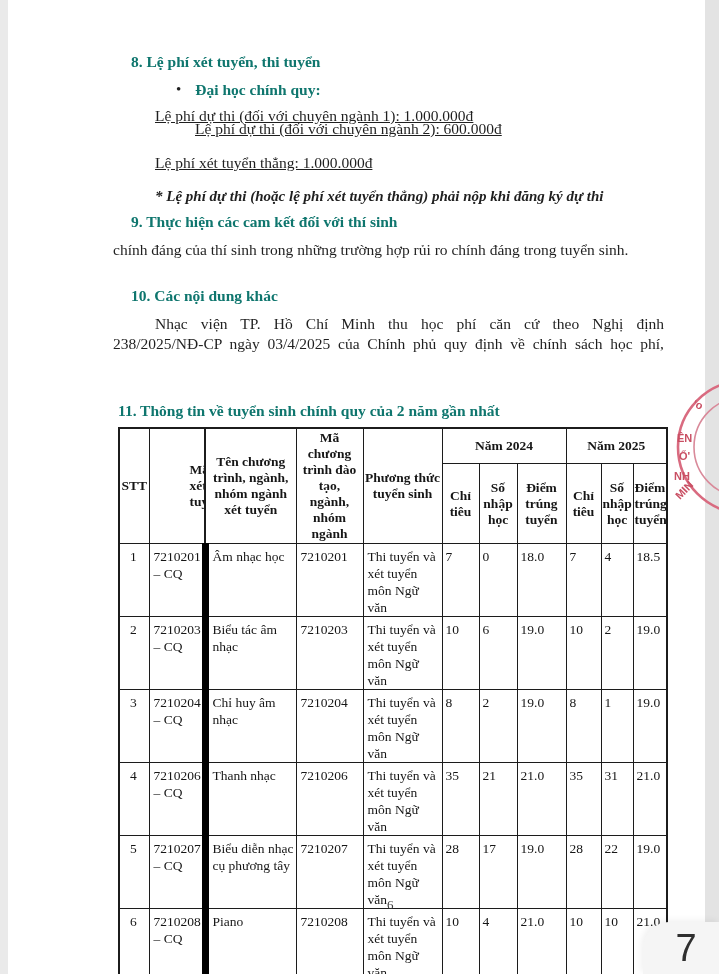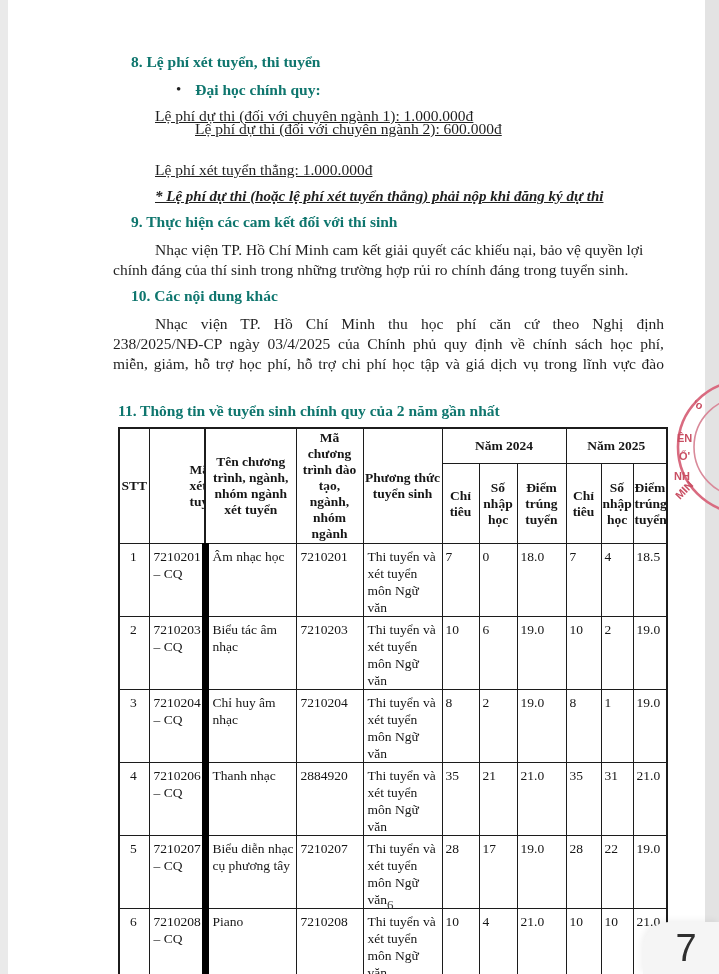--- a/index.html
+++ b/index.html
@@ -8,21 +8,21 @@
     background:#ffffff;color:#1f1f1f;
     font-family:"Liberation Serif","DejaVu Serif",serif;
   }
   .edge-strip{position:absolute;top:0;height:974px;background:#e7e7e7;}
   .edge-left{left:0;width:8px;background:#eaeaea;}
   .edge-right{right:0;width:14px;background:#e3e3e3;}
 
   .abs{position:absolute;}
   .h{font-weight:bold;font-size:15.5px;color:#0f766e;white-space:nowrap;}
   .body-line{font-size:15.5px;white-space:nowrap;text-decoration:underline;}
-  .note{font-weight:bold;font-style:italic;font-size:15px;white-space:nowrap;text-decoration:underline;}
+  .note{font-weight:bold;font-style:italic;font-size:15px;white-space:nowrap;}
   .para{width:551px;font-size:15.5px;line-height:20px;}
   .para .line{white-space:nowrap;}
   .para .just{white-space:normal;text-align:justify;text-align-last:justify;}
   .bullet-dot{display:inline-block;font-size:15px;margin-right:14px;vertical-align:1px;}
 
   table.adm{
     border-collapse:collapse;table-layout:fixed;width:548px;
     font-size:13.5px;color:#161616;
   }
   table.adm th,table.adm td{border:1px solid #1c1c1c;overflow:hidden;}
@@ -71,34 +71,32 @@
 
 <div class="edge-strip edge-left"></div>
 <div class="edge-strip edge-right"></div>
 
 <div class="abs h" style="left:131px;top:53px;">8. Lệ phí xét tuyển, thi tuyển</div>
 <div class="abs" style="left:176px;top:81px;">
   <span class="bullet-dot">•</span><span class="h">Đại học chính quy:</span>
 </div>
 <div class="abs body-line" style="left:155px;top:107px;">Lệ phí dự thi (đối với chuyên ngành 1): 1.000.000đ</div>
 <div class="abs body-line" style="left:155px;top:120px;margin-left:40px;">Lệ phí dự thi (đối với chuyên ngành 2): 600.000đ</div>
-<div class="abs body-line" style="left:155px;top:161px;text-align:right;">Lệ phí xét tuyển thẳng: 1.000.000đ</div>
+<div class="abs body-line" style="left:155px;top:154px;text-align:right;">Lệ phí xét tuyển thẳng: 1.000.000đ</div>
 <div class="abs note" style="left:155px;top:188px;">* Lệ phí dự thi (hoặc lệ phí xét tuyển thẳng) phải nộp khi đăng ký dự thi</div>
 
 <div class="abs h" style="left:131px;top:213px;">9. Thực hiện các cam kết đối với thí sinh</div>
 <div class="abs para" style="left:113px;top:240px;">
-  <div class="line" style="padding-left:42px;">Nhạc viện TP. Hồ Chí Minh cam kết giải quyết các khiếu nại, bảo vệ quyền lợi</div>
   <div class="line">chính đáng của thí sinh trong những trường hợp rủi ro chính đáng trong tuyển sinh.</div>
 </div>
 
 <div class="abs h" style="left:131px;top:287px;">10. Các nội dung khác</div>
 <div class="abs para" style="left:113px;top:314px;">
   <div class="just" style="padding-left:42px;">Nhạc viện TP. Hồ Chí Minh thu học phí căn cứ theo Nghị định</div>
   <div class="just">238/2025/NĐ-CP ngày 03/4/2025 của Chính phủ quy định về chính sách học phí,</div>
-  <div class="just">miễn, giảm, hỗ trợ học phí, hỗ trợ chi phí học tập và giá dịch vụ trong lĩnh vực đào</div>
 </div>
 
 <div class="abs h" style="left:118px;top:402px;">11. Thông tin về tuyển sinh chính quy của 2 năm gần nhất</div>
 
 <div class="abs" style="left:118px;top:427px;">
   <table class="adm">
     <colgroup>
       <col style="width:30px">
         <col style="width:56px">
         <col style="width:91px">
@@ -167,21 +165,21 @@
           <td class="c-num">2</td>
           <td class="c-num">19.0</td>
           <td class="c-num">8</td>
           <td class="c-num">1</td>
           <td class="c-num">19.0</td>
         </tr>
         <tr>
           <td class="c-stt">4</td>
           <td>7210206 –&nbsp;CQ</td>
           <td>Thanh nhạc</td>
-          <td>2884920</td>
+          <td>7210206</td>
           <td>Thi tuyển và xét tuyển môn Ngữ văn</td>
           <td class="c-num">35</td>
           <td class="c-num">21</td>
           <td class="c-num">21.0</td>
           <td class="c-num">35</td>
           <td class="c-num">31</td>
           <td class="c-num">21.0</td>
         </tr>
         <tr>
           <td class="c-stt">5</td>

